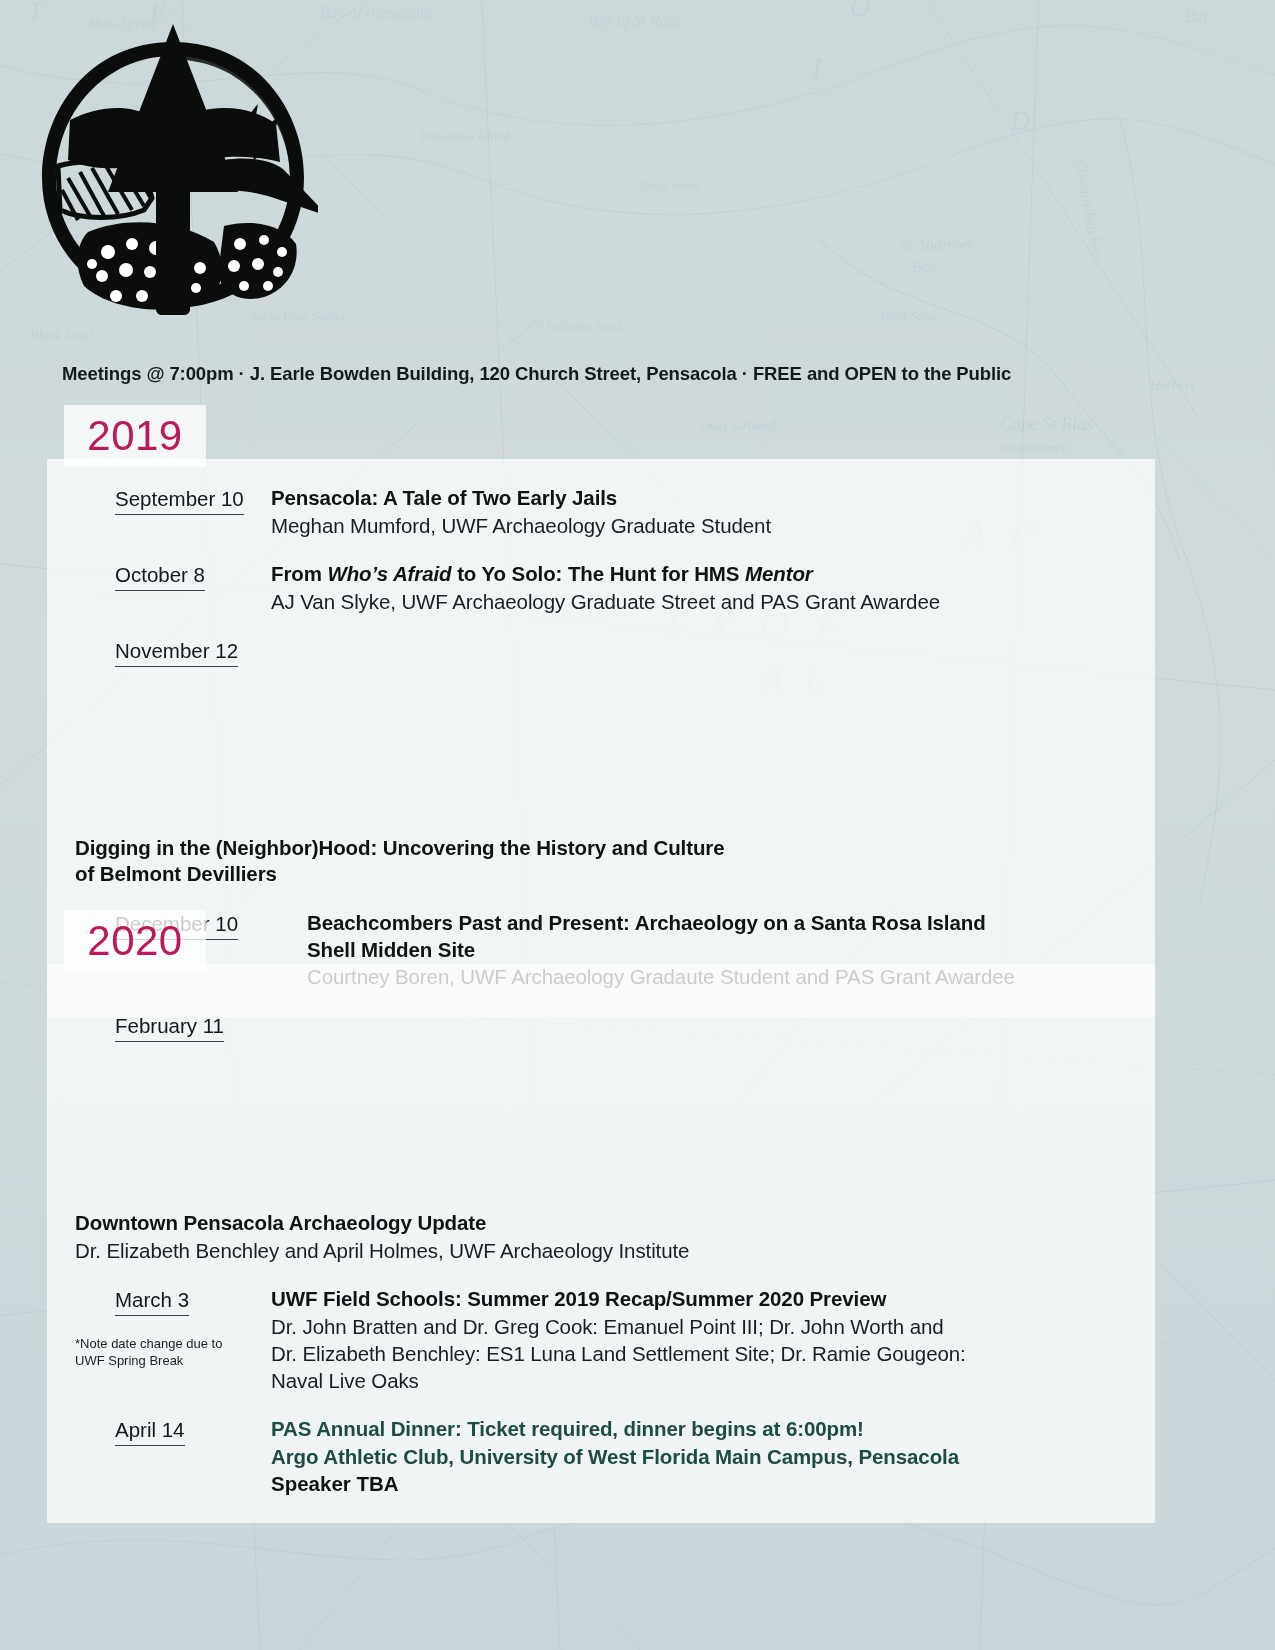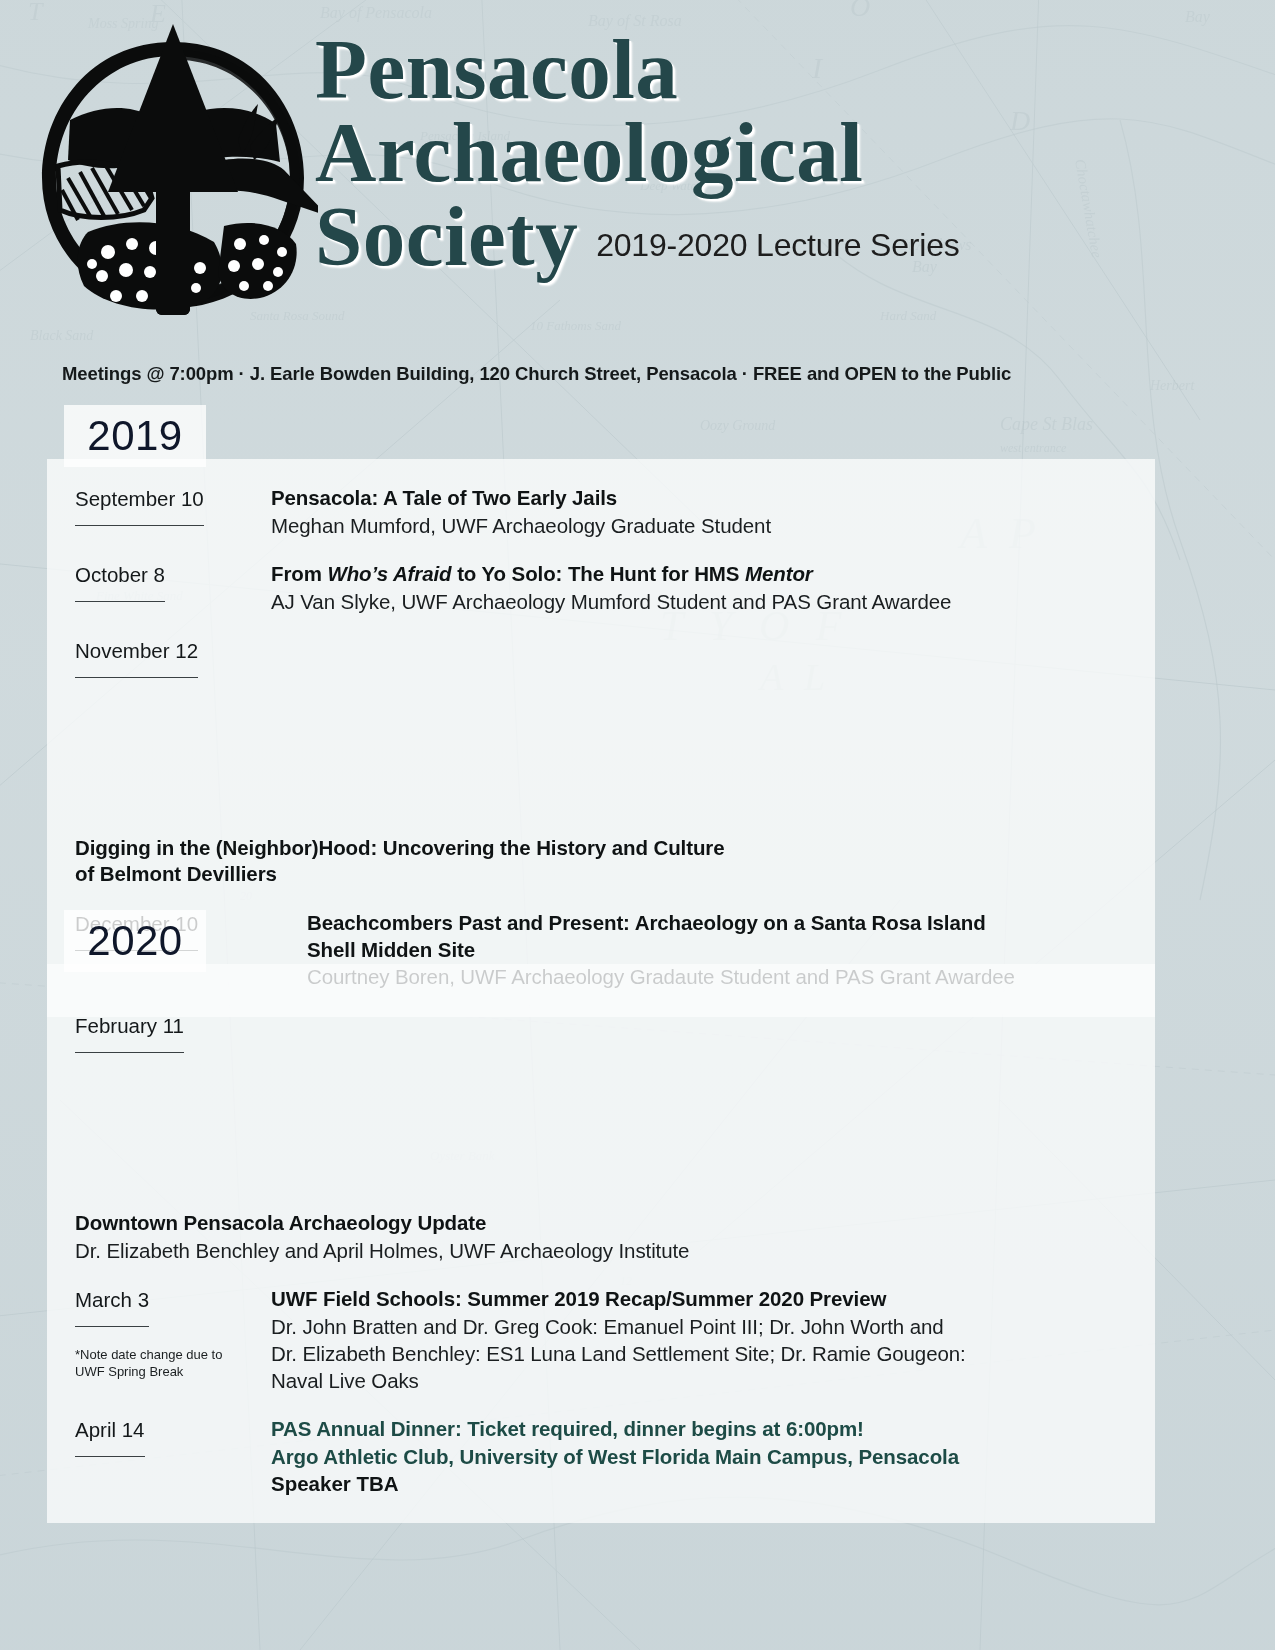--- a/index.html
+++ b/index.html
@@ -50,36 +50,37 @@
   }
 
   
   .year-badge{
     position:absolute;
     width:142px;height:62px;
     background:rgba(255,255,255,.78);
     display:flex;align-items:center;justify-content:center;
   }
   .year-badge span{
-    font-size:42px;font-weight:400;color:#0f172a;letter-spacing:.5px;
+    font-size:42px;font-weight:400;color:#be185d;letter-spacing:.5px;
     font-family:"Liberation Sans", sans-serif;
   }
 
   
   .panel{
     position:absolute;left:47px;width:1108px;
     background:rgba(251,252,252,.78);
   }
   .row{display:flex;padding:0 0 0 28px;}
   .date-col{width:196px;flex:0 0 196px;padding-top:2px;}
   .date{
     font-size:20.5px;color:#14181a;
     border-bottom:1.3px solid #3a4043;
-    display:inline-block;padding-bottom:14px;line-height:1.18;
+    display:inline-block;padding-bottom:3px;line-height:1.18;
     font-weight:400;
+    margin-left:40px;
   }
   .date-note{
     font-size:13px;color:#1b1f21;line-height:1.28;margin-top:20px;
   }
   .body-col{flex:1;}
   .talk-title{
     font-size:20.5px;font-weight:700;color:#0f1314;line-height:1.30;
     letter-spacing:-.1px;
   }
   .talk-title em{font-style:italic;}
@@ -225,47 +226,39 @@
           <circle cx="230" cy="244" r="6"></circle>
           <circle cx="250" cy="252" r="5"></circle>
         <circle cx="216" cy="266" r="5"></circle>
           <circle cx="240" cy="266" r="5"></circle>
       </g>
       <rect x="128" y="150" width="34" height="145" rx="6" fill="#0b0c0c"></rect>
       <path d="M145 4 L210 172 L80 172 Z" fill="#0b0c0c"></path>
     </svg>
   </div>
 
-  <div class="title-block">
-    <div class="title-line">Pensacola</div>
-    <div class="title-line">Archaeological</div>
-    <div class="title-row3">
-      <div class="title-line">Society</div>
-      <div class="series">2019-2020 Lecture Series</div>
-    </div>
-  </div>
 </div>
 
 <div class="meetings">Meetings @ 7:00pm · J. Earle Bowden Building, 120 Church Street, Pensacola · FREE and OPEN to the Public</div>
 
 <div id="schedule">
     <div class="panel" style="top: 459px;">
       <div style="padding: 26px 0px;">
         <div class="row">
           <div class="date-col"><div class="date">September 10</div></div>
           <div class="body-col">
             <div class="talk-title">Pensacola: A Tale of Two Early Jails</div>
             <div class="speaker">Meghan Mumford, UWF Archaeology Graduate Student</div>
           </div>
         </div>
         <div class="row" style="margin-top: 22px;">
           <div class="date-col"><div class="date">October 8</div></div>
           <div class="body-col">
             <div class="talk-title">From <em>Who’s Afraid</em> to Yo Solo: The Hunt for HMS <em>Mentor</em></div>
-            <div class="speaker">AJ Van Slyke, UWF Archaeology Mumford Student and PAS Grant Awardee</div>
+            <div class="speaker">AJ Van Slyke, UWF Archaeology Graduate Street and PAS Grant Awardee</div>
           </div>
         </div>
         <div class="row" style="margin-top: 22px; flex-direction: column;">
           <div class="date-col"><div class="date">November 12</div></div>
           <div class="body-col">
             <div class="talk-title">Digging in the (Neighbor)Hood: Uncovering the History and Culture<br>of Belmont Devilliers</div>
           </div>
         </div>
         <div class="row" style="margin-top: 22px; gap: 36px;">
           <div class="date-col"><div class="date">December 10</div></div>

